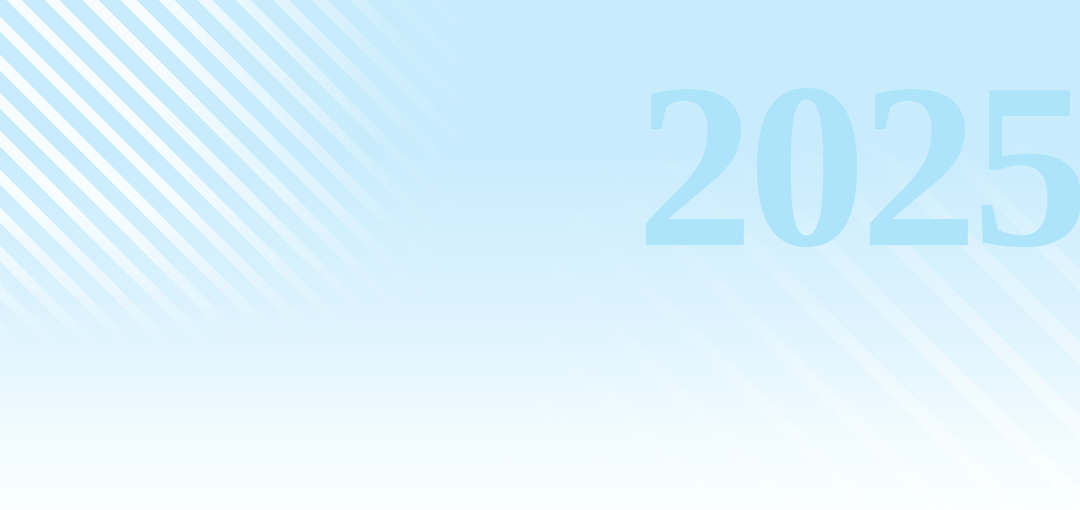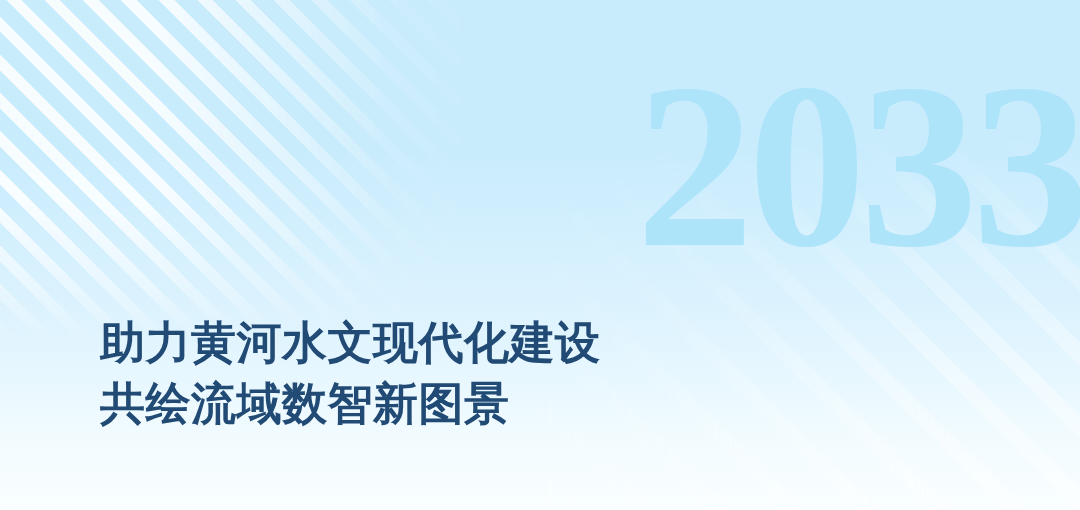--- a/index.html
+++ b/index.html
@@ -106,20 +106,16 @@
 </style>
 </head>
 <body>
 
 <div id="banner">
 
   <div class="stripes stripes-left"></div>
 
   <div class="stripes stripes-right"></div>
 
-  <div class="year-watermark">2033</div>
+  <div class="year-watermark">2025</div>
 
-  <div class="headline">
-    <span class="line">助力黄河水文现代化建设</span>
-    <span class="line">共绘流域数智新图景</span>
-  </div>
 
 </div>
 
 </body></html>

